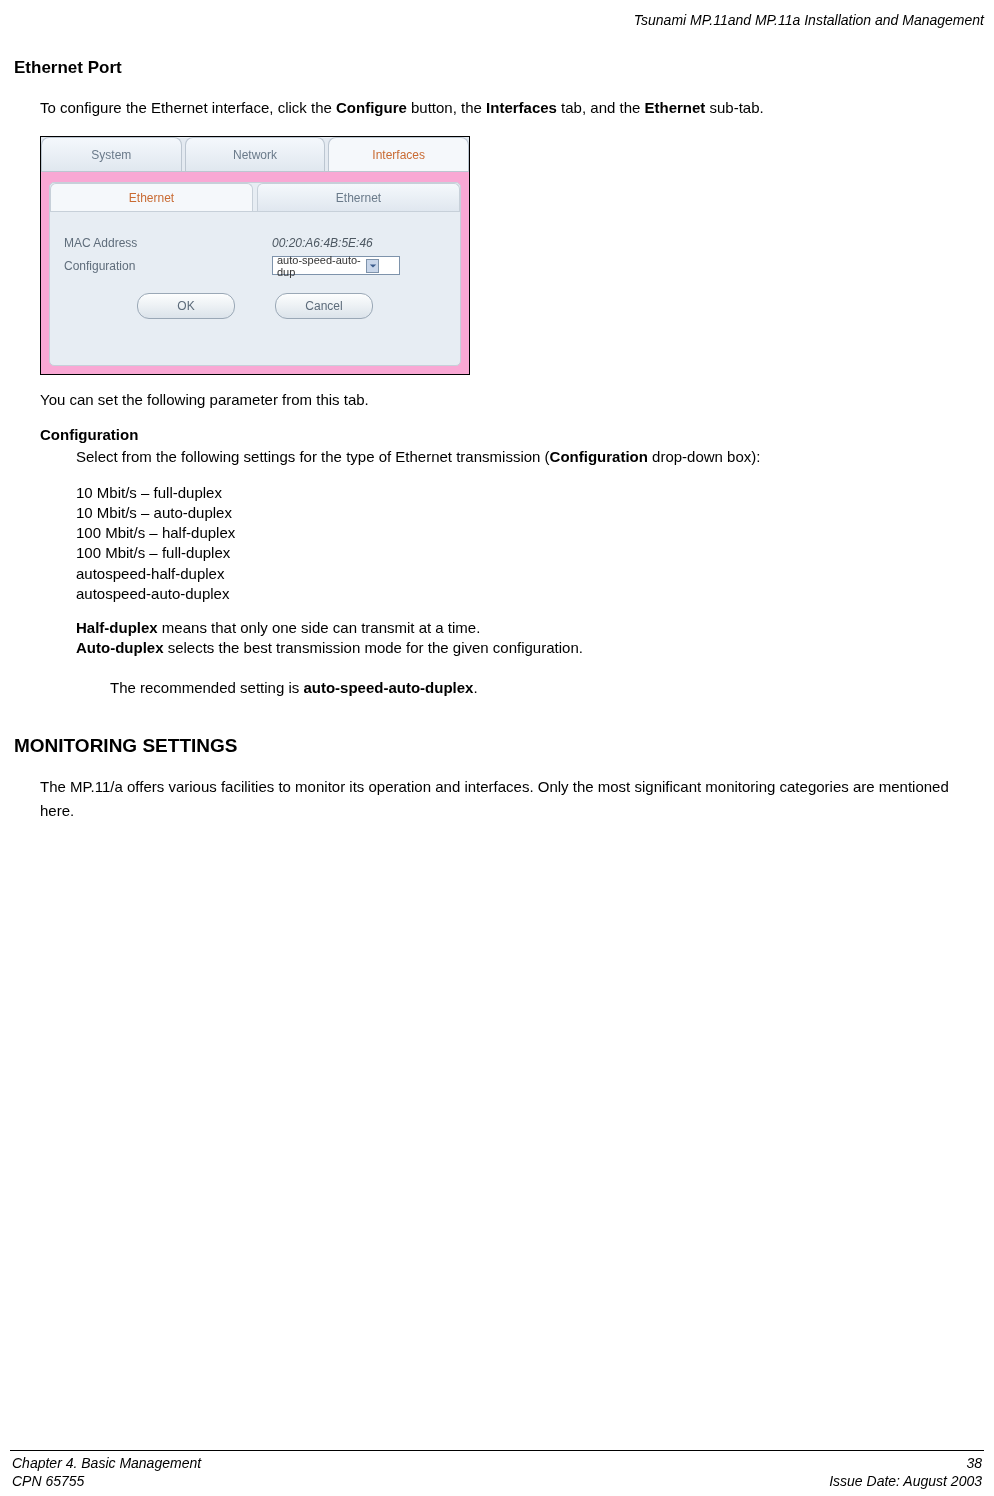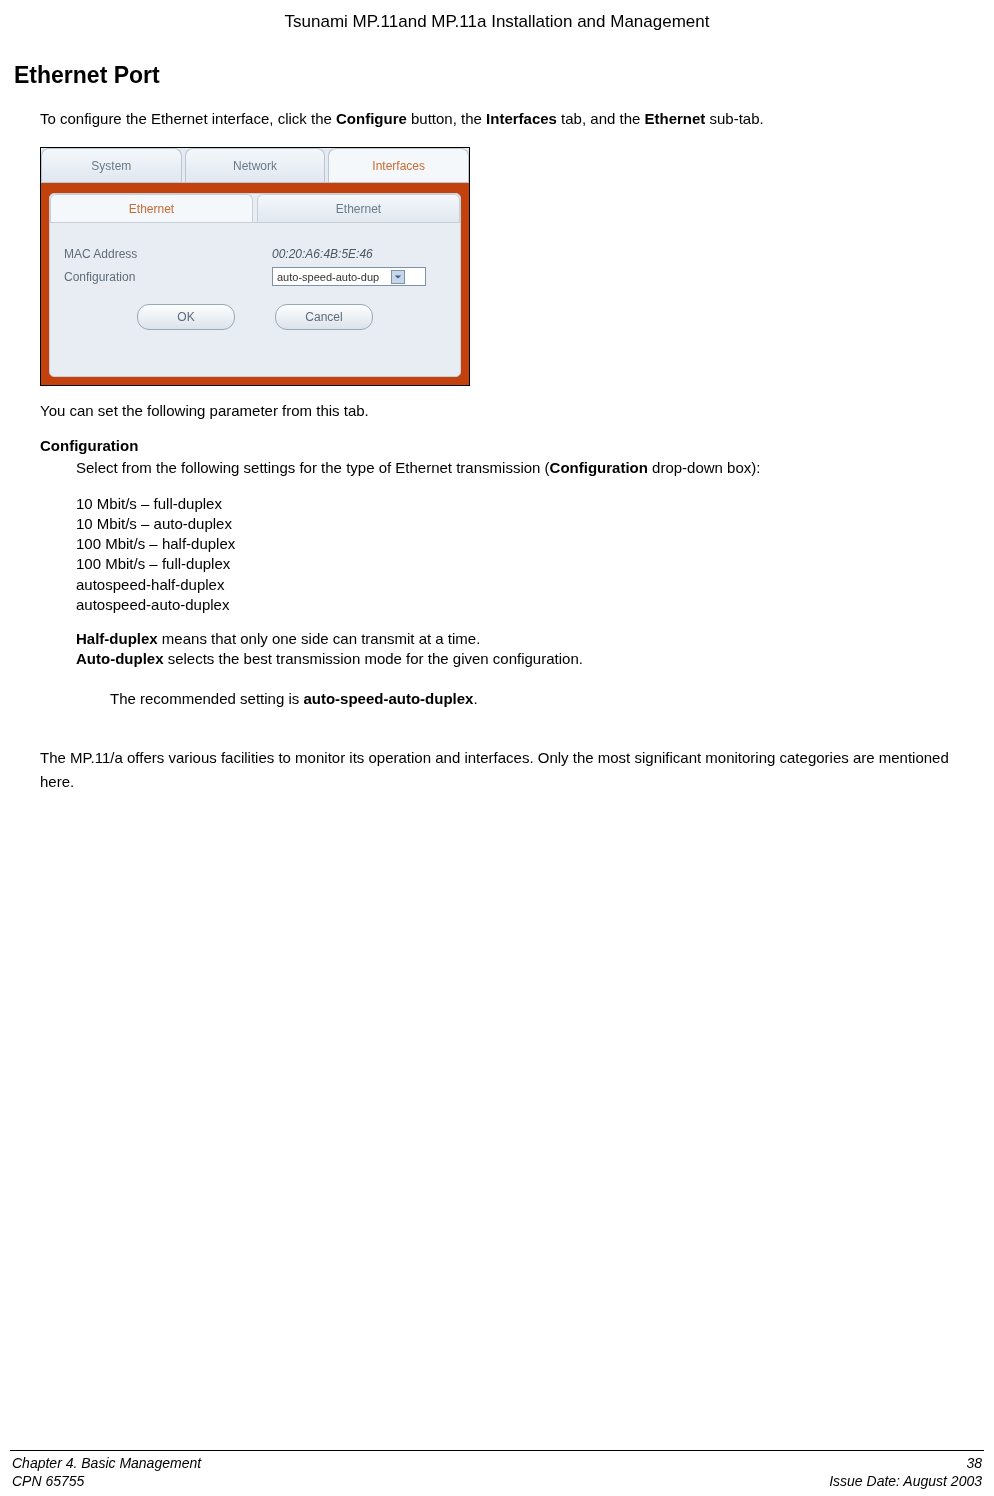--- a/index.html
+++ b/index.html
@@ -15,45 +15,46 @@
     box-sizing: border-box;
   }
   .page {
     padding: 10px 10px 0 10px;
     box-sizing: border-box;
     height: 100%;
     display: flex;
     flex-direction: column;
   }
   .running-head {
-    text-align: center;
-    font-size: 17px;
+    text-align: right;
+    font-style: italic;
+    font-size: 14px;
     margin: 2px 0 30px 0;
   }
   .content {
     flex: 1;
     padding: 0 4px;
   }
   h2.section-head {
-    font-size: 23px;
+    font-size: 17px;
     font-weight: bold;
     margin: 0 0 18px 0;
   }
   .body-text {
     margin: 0 0 16px 26px;
     line-height: 1.6;
   }
   .bold { font-weight: bold; }
 
   
   .ui-shot {
     margin: 0 0 14px 26px;
     width: 430px;
     border: 1px solid #000;
-    background: #c2410c;
+    background: #f9a8d4;
     font-family: Verdana, Geneva, sans-serif;
     font-size: 12px;
     color: #5c6b7a;
     box-sizing: border-box;
   }
   .tab-row {
     display: flex;
     height: 34px;
     background: #e4eaf1;
     border-bottom: 1px solid #bcc6d1;
@@ -120,21 +121,21 @@
   .form-val-italic { font-style: italic; color: #4d5862; }
   .select-box {
     display: inline-flex;
     align-items: center;
     border: 1px solid #7e93ab;
     background: #fff;
     height: 19px;
     padding: 0 20px 0 4px;
     font-size: 11px;
     color: #333;
-    width: 154px;
+    width: 128px;
     box-sizing: border-box;
     justify-content: space-between;
   }
   .select-arrow {
     width: 14px;
     height: 14px;
     background: #c8d6ea;
     display: flex;
     align-items: center;
     justify-content: center;
@@ -269,20 +270,21 @@
 
     <div class="duplex-defs">
       <div><span class="bold">Half-duplex</span><span> means that only one side can transmit at a time.</span></div>
       <div><span class="bold">Auto-duplex</span><span> selects the best transmission mode for the given configuration.</span></div>
     </div>
 
     <p class="reco">
       <span>The recommended setting is </span><span class="bold">auto-speed-auto-duplex</span><span>.</span>
     </p>
 
+    <h2 class="monitoring">MONITORING SETTINGS</h2>
 
     <p class="body-text">The MP.11/a offers various facilities to monitor its operation and interfaces.  Only the most significant monitoring categories are mentioned here.</p>
   </div>
 
   <div>
     <div class="footer-line"></div>
     <div class="footer">
       <div class="footer-col">
         <div>Chapter 4.  Basic Management</div>
         <div>CPN 65755</div>

